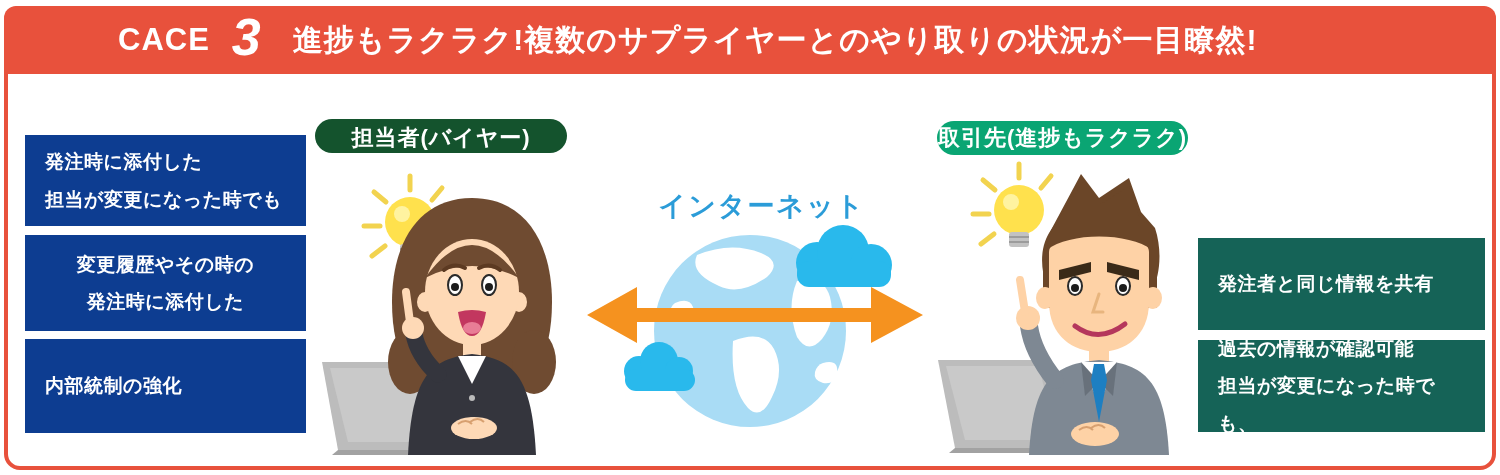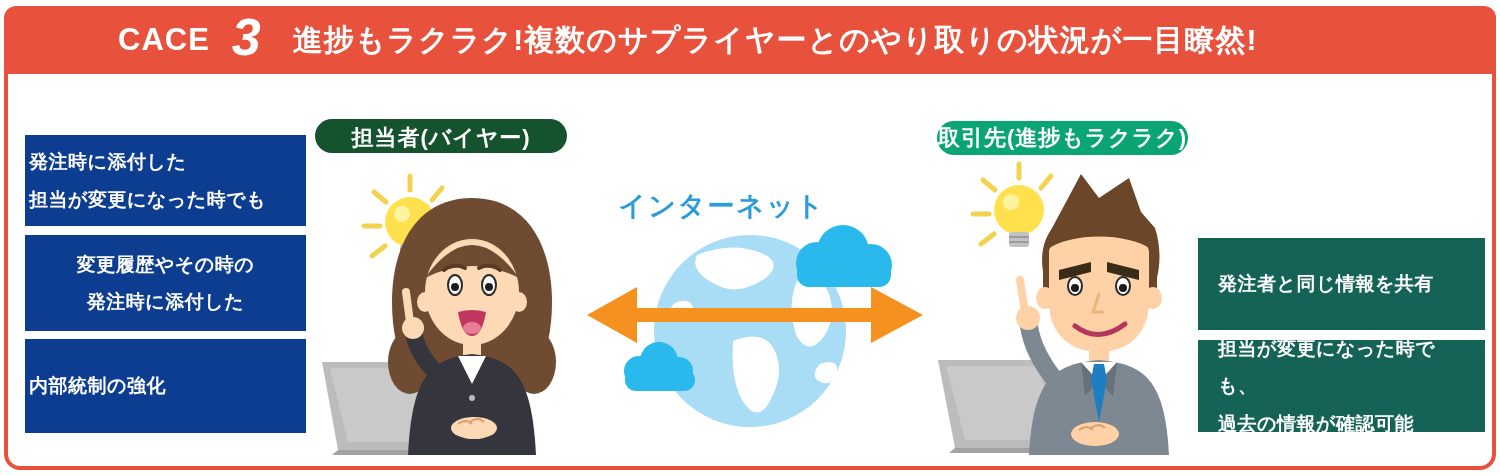--- a/index.html
+++ b/index.html
@@ -14,37 +14,37 @@
   .header{
     position:absolute;left:4px;top:6px;width:1492px;height:68px;
     background:#e8513c;border-radius:12px 12px 0 0;box-sizing:border-box;
     display:flex;align-items:center;padding-left:114px;color:#fff;gap:16px;
   }
   .case-word{font-size:31px;font-weight:700;letter-spacing:1px;}
   .case-num{font-size:52px;font-weight:700;font-style:italic;margin:0 8px 0 6px;transform:translateY(-3px);line-height:1;}
   .header-title{font-size:30px;font-weight:700;margin-left:8px;letter-spacing:1px;}
   .navy-box{
     position:absolute;left:25px;width:281px;background:#0d3d91;color:#fff;
-    box-sizing:border-box;padding:12px 4px;display:flex;flex-direction:column;justify-content:center;
+    box-sizing:border-box;padding:12px 20px;display:flex;flex-direction:column;justify-content:center;
   }
   .navy-box span{display:block;font-size:19px;font-weight:700;line-height:1.95;letter-spacing:0.5px;}
   .teal-box{
     position:absolute;left:1198px;width:287px;background:#156357;color:#fff;
     box-sizing:border-box;padding:12px 20px;display:flex;flex-direction:column;justify-content:center;
   }
   .teal-box span{display:block;font-size:19px;font-weight:700;line-height:1.95;letter-spacing:0.5px;}
   .badge{
     position:absolute;height:34px;border-radius:17px;color:#fff;
     display:flex;align-items:center;justify-content:center;
     font-size:22px;font-weight:700;letter-spacing:1px;
   }
   .badge-blue{left:315px;top:119px;width:252px;background:#14532d;align-items:flex-end;}
   .badge-green{left:937px;top:121px;width:251px;background:#0aa573;}
   .inet-label{
-    position:absolute;left:612px;top:188px;width:220px;text-align:center;
+    position:absolute;left:652px;top:188px;width:220px;text-align:center;
     color:#2b9cd8;font-size:27px;font-weight:700;letter-spacing:2px;
   }
   .globe-wrap{position:absolute;left:585px;top:223px;width:345px;height:218px;}
   .figure{position:absolute;}
   .fig-buyer{left:322px;top:170px;width:290px;height:285px;}
   .fig-supplier{left:933px;top:160px;width:292px;height:295px;}
 </style>
 </head>
 <body>
 
@@ -203,17 +203,17 @@
         <ellipse cx="162" cy="274" rx="24" ry="12" fill="#fed2a6"></ellipse>
         <path d="M146,270 q8,-6 14,0 M158,268 q8,-6 14,0" stroke="#d8a070" stroke-width="2" fill="none"></path>
       </g>
     </svg>
   </div>
 
   <div class="teal-box" style="top:238px;height:92px;">
     <span>発注者と同じ情報を共有</span>
   </div>
   <div class="teal-box" style="top:340px;height:92px;">
+    <span>過去の情報が確認可能</span>
     <span>担当が変更になった時でも、</span>
-    <span>過去の情報が確認可能</span>
   </div>
 
 </div>
 
 </body></html>

